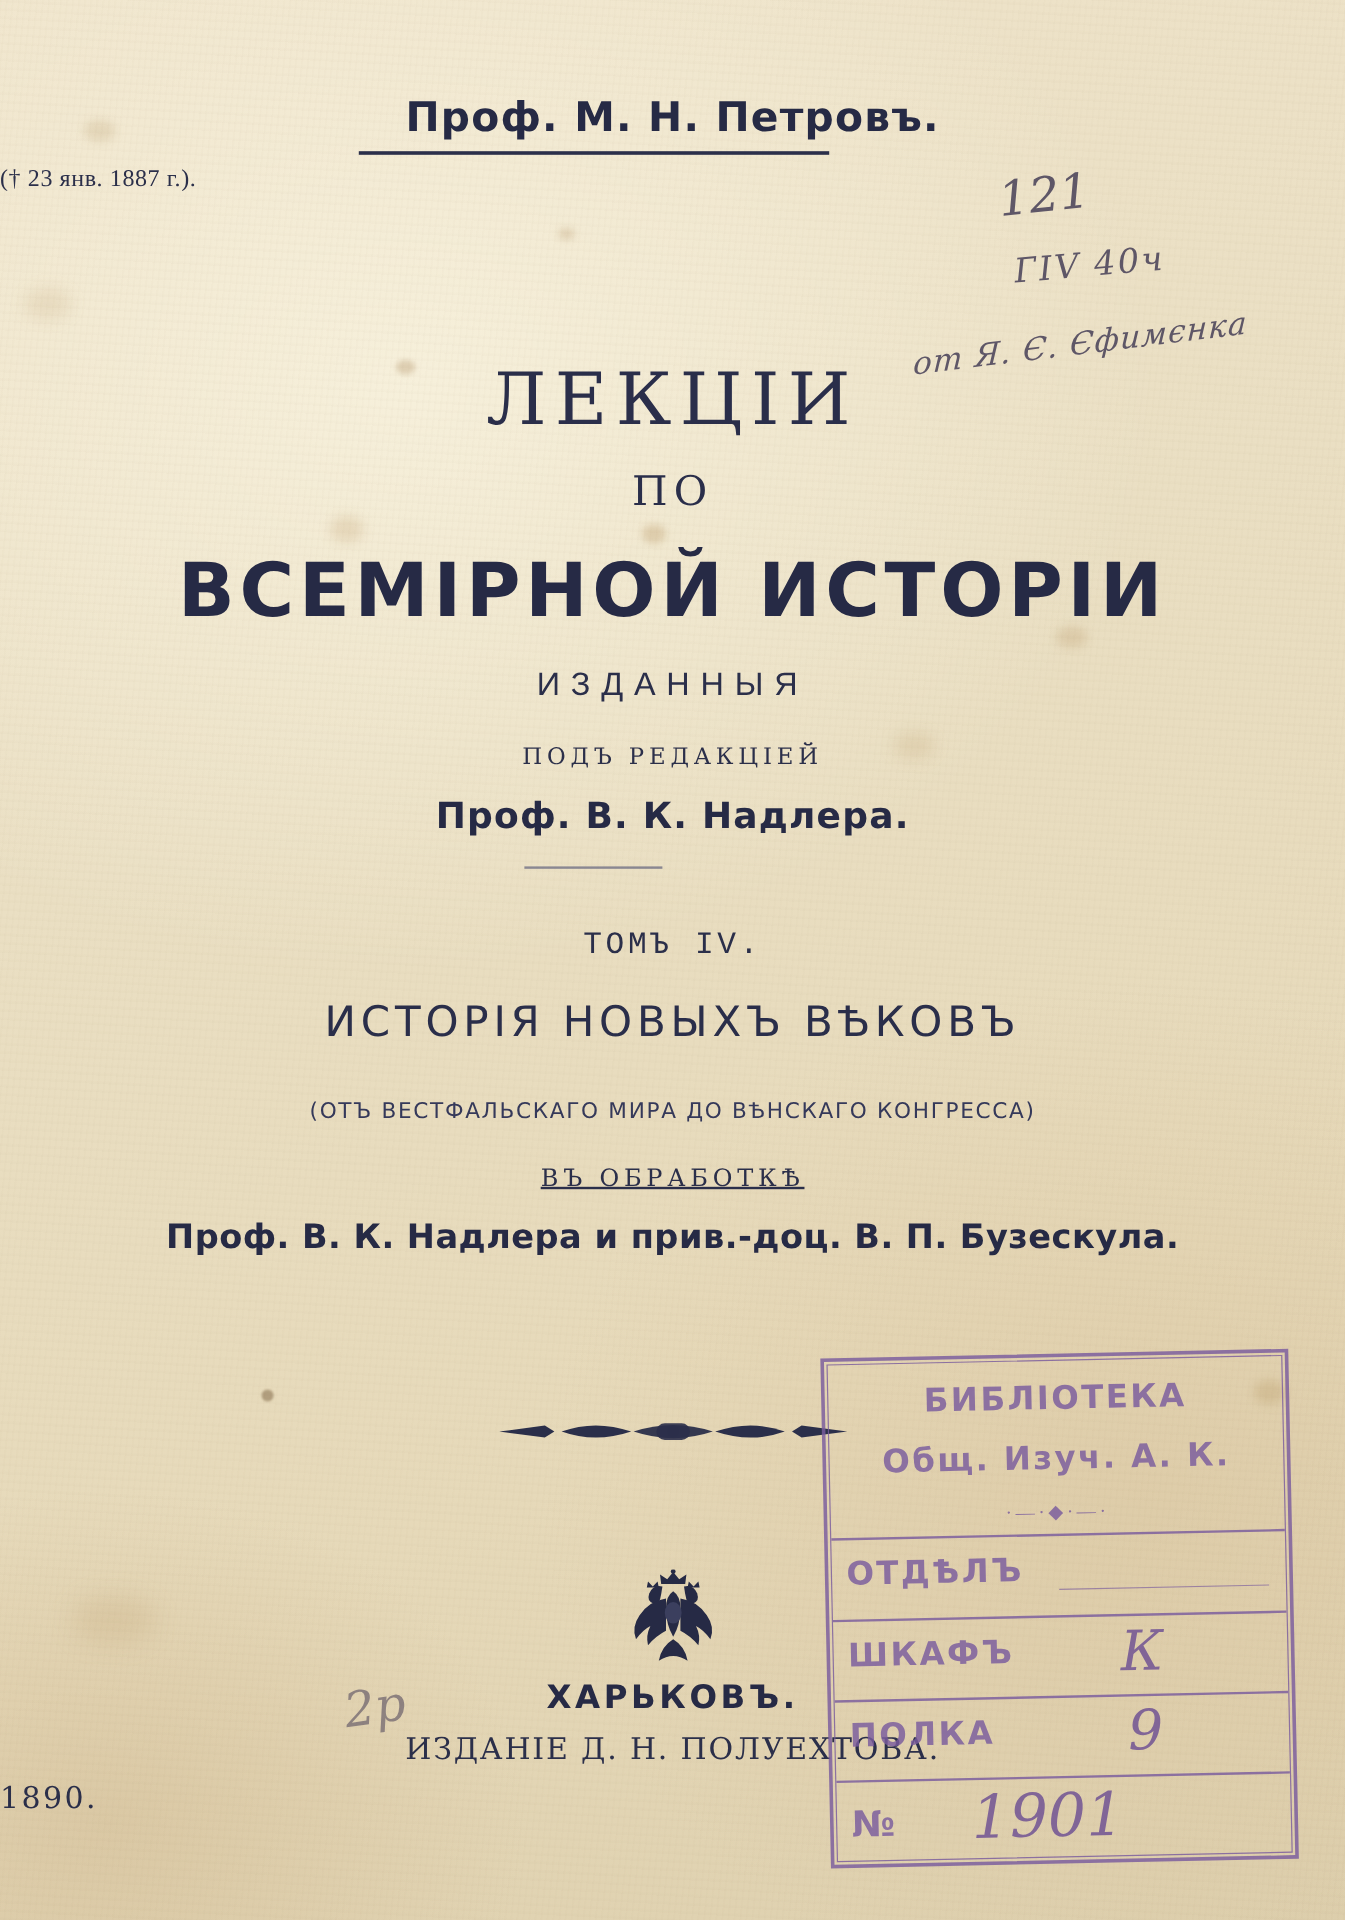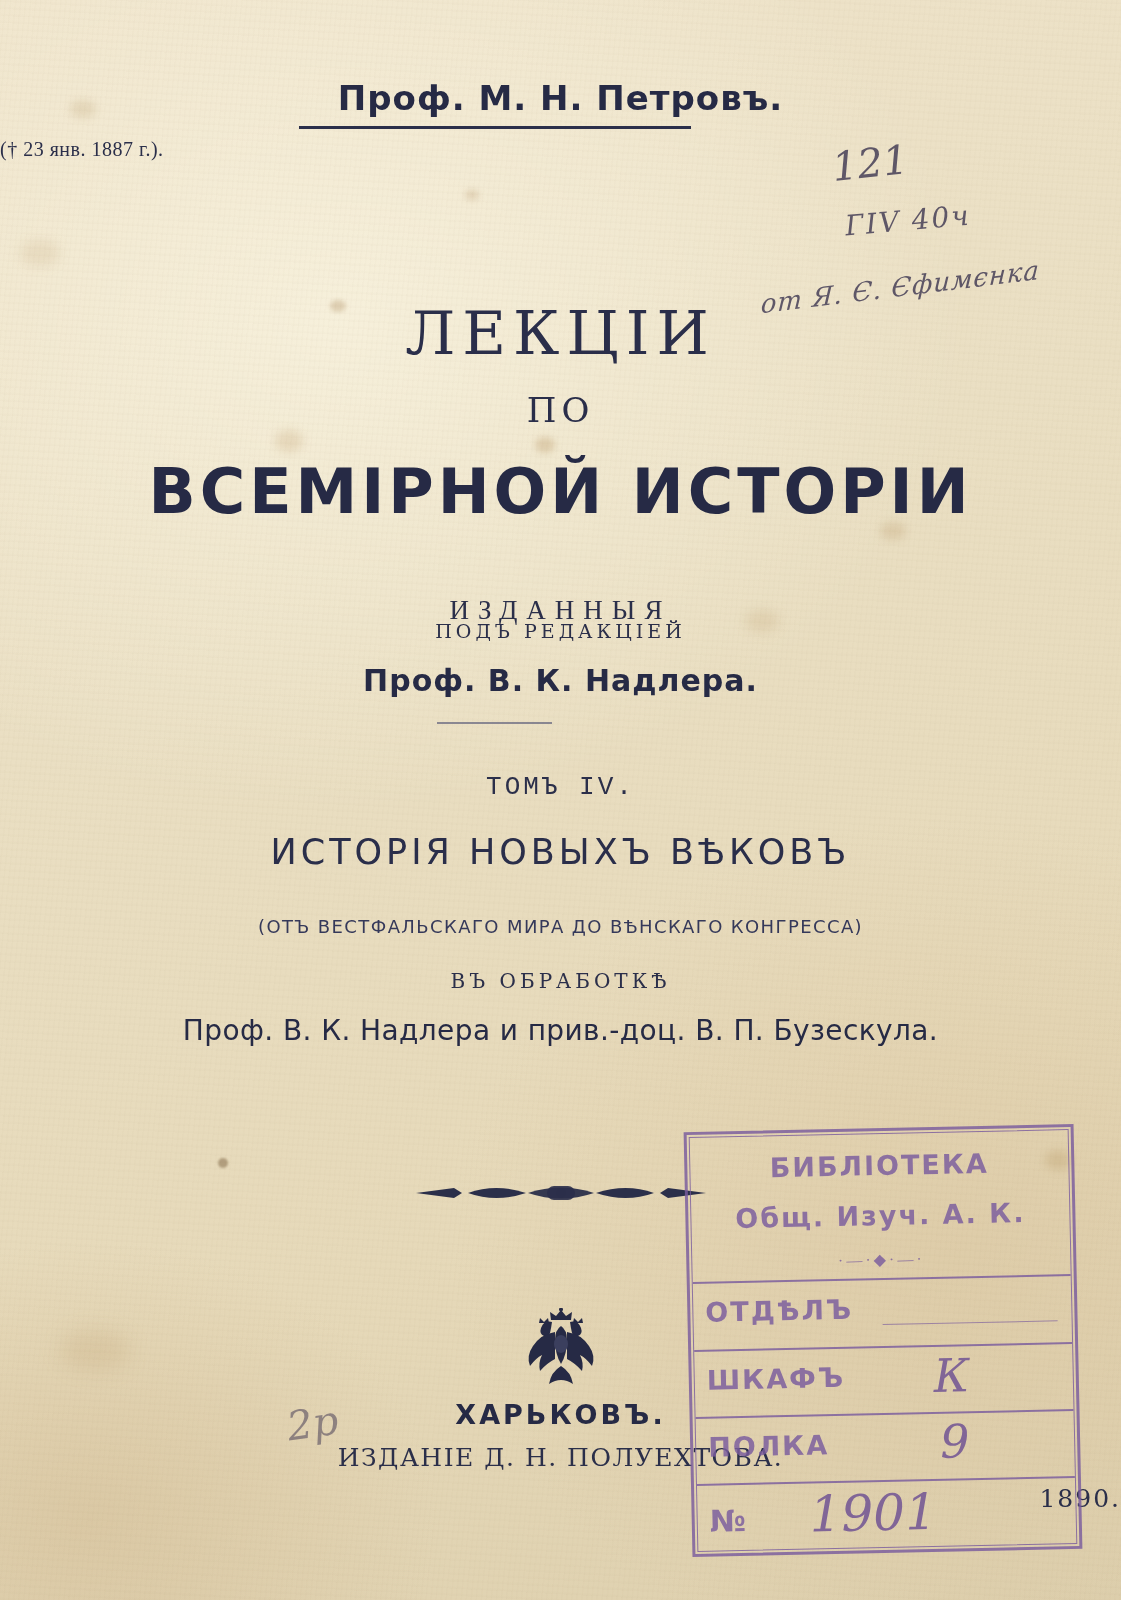--- a/index.html
+++ b/index.html
@@ -111,25 +111,24 @@
     font-size: 62px;
     letter-spacing: 4px;
     color: #262a45;
     white-space: nowrap;
   }
   .sub-izd {
     position: absolute;
     left: 0; right: 0;
     top: 555px;
     text-align: center;
-    font-family: Liberation Serif, serif;
+    font-family: Liberation Sans, sans-serif;
     font-size: 27px;
     letter-spacing: 9px;
     color: #2b2f4a;
-    margin-top: 40px;
   }
   .sub-pod {
     position: absolute;
     left: 0; right: 0;
     top: 620px;
     text-align: center;
     font-family: "DejaVu Serif", serif;
     font-size: 19px;
     letter-spacing: 4px;
     color: #2b2f4a;
@@ -188,28 +187,29 @@
   }
   .obrabotke {
     position: absolute;
     left: 0; right: 0;
     top: 969px;
     text-align: center;
     font-family: "DejaVu Serif", serif;
     font-size: 20px;
     letter-spacing: 4px;
     color: #2b2f4a;
+    text-decoration: underline;
   }
   .processors {
     position: absolute;
     left: 0; right: 0;
     top: 1014px;
     text-align: center;
     font-family: "DejaVu Sans", sans-serif;
-    font-weight: normal;
+    font-weight: bold;
     font-size: 28px;
     letter-spacing: 0.4px;
     color: #262a45;
     white-space: nowrap;
   }
   .issue {
     position: absolute;
     left: 0; right: 0;
     top: 1088px;
     text-align: center;
@@ -256,21 +256,21 @@
     text-align: center;
     font-family: "DejaVu Serif", serif;
     font-size: 25px;
     letter-spacing: 1.5px;
     color: #2b2f4a;
   }
   .year {
     position: absolute;
     left: 0; right: 0;
     top: 1484px;
-    text-align: right;
+    text-align: left;
     font-family: "DejaVu Serif", serif;
     font-size: 25px;
     letter-spacing: 2px;
     color: #2b2f4a;
   }
 
   
   .hand {
     position: absolute;
     color: #3c3550;

